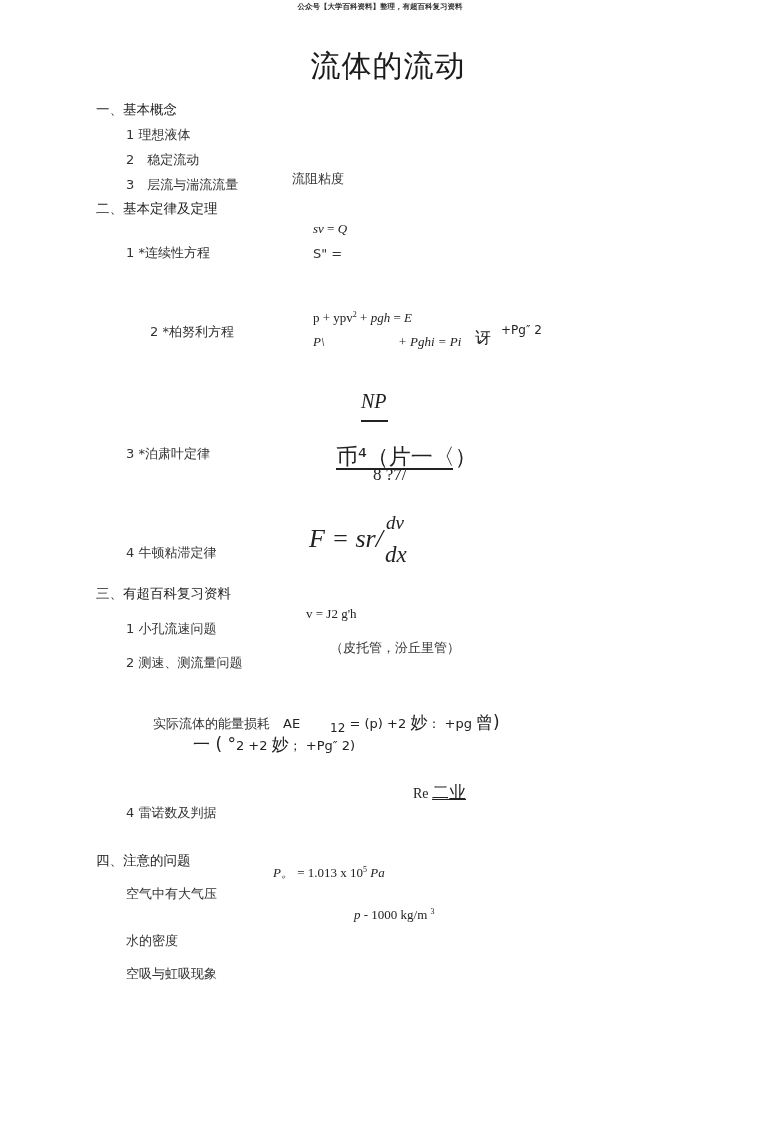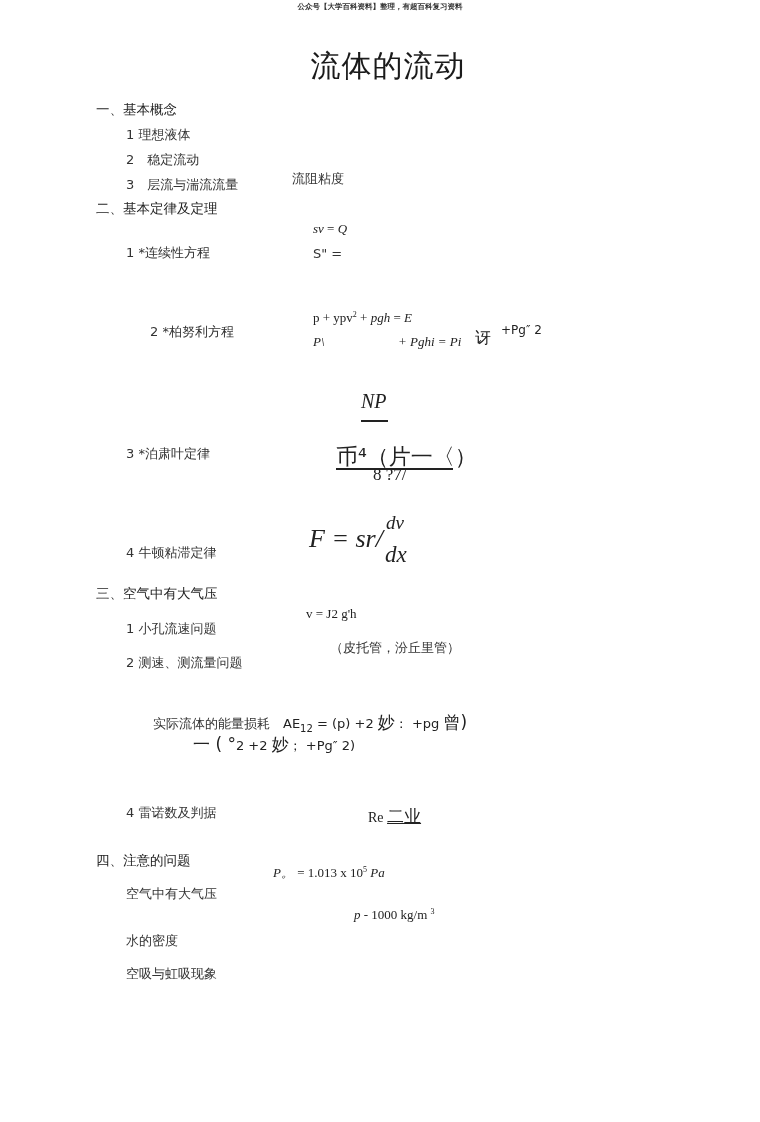--- a/index.html
+++ b/index.html
@@ -53,35 +53,35 @@
 <div class="abs item" style="top:445px; left:126px;">3 *泊肃叶定律</div>
 <div class="abs sans" style="top:442px; left:336px; font-size:22px;">币⁴（片一〈）</div>
 <div class="frac-line" style="top:468px; left:336px; width:117px; height:1.5px;"></div>
 <div class="abs serif" style="top:465px; left:373px; font-size:17px;">8 ?7/</div>
 
 <div class="abs serif it" style="top:512px; left:386px; font-size:19px;">dv</div>
 <div class="abs serif it" style="top:524px; left:309px; font-size:26px;">F = sr/</div>
 <div class="abs serif it" style="top:542px; left:385px; font-size:23px;">dx</div>
 <div class="abs item" style="top:544px; left:126px;">4 牛顿粘滞定律</div>
 
-<div class="abs h1" style="top:585px; left:96px;">三、空气中有大气压</div>
+<div class="abs h1" style="top:585px; left:96px;">三、有超百科复习资料</div>
 <div class="abs serif" style="top:606px; left:306px; font-size:13px;">v = J2 g'h</div>
 <div class="abs item" style="top:620px; left:126px;">1 小孔流速问题</div>
 <div class="abs item" style="top:639px; left:330px;">（皮托管，汾丘里管）</div>
 <div class="abs item" style="top:654px; left:126px;">2 测速、测流量问题</div>
 
 <div class="abs item" style="top:715px; left:153px;">实际流体的能量损耗</div>
 <div class="abs sans" style="top:711px; left:283px; font-size:13px; color:#222;">
-  <span>AE</span><sub class="s" style="font-size:10px;">12</sub><span> = (p) +2 </span><span style="font-size:17px;">妙</span><span>： +pg </span><span style="font-size:17px;">曾</span><span style="font-size:17px;">)</span>
+  <span>AE</span><sub class="s" style="font-size:12px;margin-left:30px;">12</sub><span> = (p) +2 </span><span style="font-size:17px;">妙</span><span>： +pg </span><span style="font-size:17px;">曾</span><span style="font-size:17px;">)</span>
 </div>
 <div class="abs sans" style="top:733px; left:193px; font-size:13px; color:#222;">
   <span style="font-size:17px;">一 ( °</span><span>2 +2 </span><span style="font-size:17px;">妙</span><span>； +Pg″ 2)</span>
 </div>
 
-<div class="abs serif" style="top:781px; left:368px; font-size:14px;margin-top:24px;">
+<div class="abs serif" style="top:781px; left:413px; font-size:14px;">
   <span>Re</span> <span class="sans" style="font-size:17px; text-decoration:underline;">二业</span>
 </div>
 <div class="abs item" style="top:804px; left:126px;">4 雷诺数及判据</div>
 
 <div class="abs h1" style="top:852px; left:96px;">四、注意的问题</div>
 <div class="abs serif" style="top:864px; left:273px; font-size:13px;">
   <span class="it">P。</span> <span>= 1.013 x 10</span><sup class="s" style="font-size:8px;">5</sup> <span class="it">Pa</span>
 </div>
 <div class="abs item" style="top:885px; left:126px;">空气中有大气压</div>
 <div class="abs serif" style="top:907px; left:354px; font-size:13px;">

